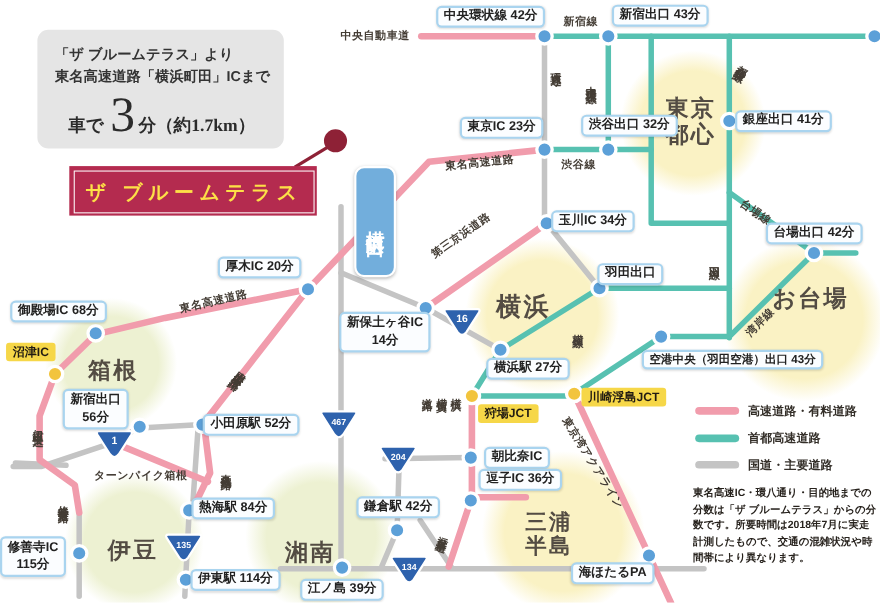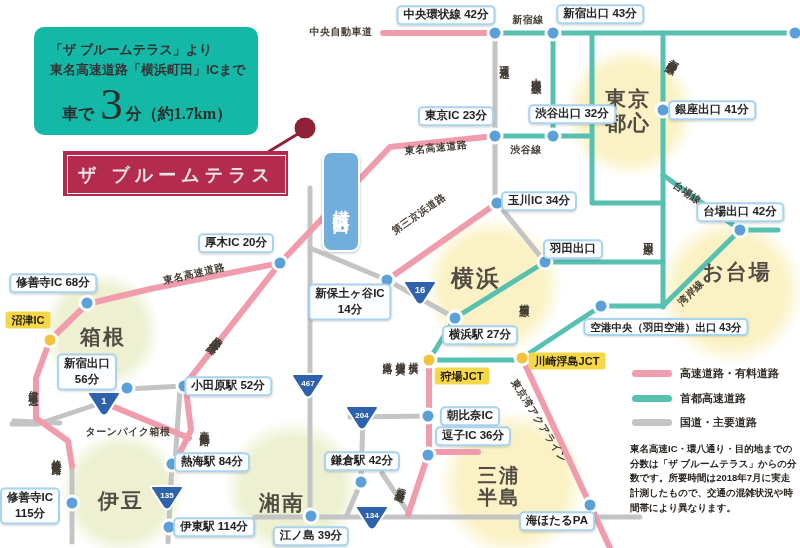--- a/index.html
+++ b/index.html
@@ -15,32 +15,32 @@
        border-radius:5px;padding:0 5px;font-size:11.5px;font-weight:700;color:#222;
        white-space:nowrap;line-height:1.35;z-index:4;box-shadow:0 1px 2px rgba(0,0,0,.12)}
   .lbl.two{text-align:center;padding:1px 5px}
   .lbl.small{font-size:10.5px}
   .jct{position:absolute;transform:translate(-50%,-50%);background:#F6D748;border-radius:3px;
        padding:1px 6px;font-size:11px;font-weight:700;color:#211B12;white-space:nowrap;z-index:4}
   .ic-badge{position:absolute;left:322px;top:151px;width:34px;height:97px;background:#72AEDC;
        border:2.5px solid #fff;border-radius:9px;box-shadow:0 1px 3px rgba(0,0,0,.25);z-index:4;
        display:flex;align-items:center;justify-content:center}
   .ic-badge .vtxt{writing-mode:vertical-rl;color:#fff;font-size:17px;font-weight:700;letter-spacing:3px}
-  .info-card{position:absolute;left:34px;top:27px;width:224px;height:108px;background:#14b8a6;
+  .info-card{position:absolute;left:34px;top:27px;width:224px;height:108px;background:#e5e5e5;
        border-radius:10px;z-index:5;padding:13px 0 0 16px;box-sizing:border-box;color:#333}
   .info-card .l{font-size:13px;font-weight:700;line-height:1.55}
   .info-card .time{display:flex;align-items:baseline;justify-content:center;margin-top:2px;
        font-family:"Liberation Serif","DejaVu Serif",serif;color:#2b2b2b;padding-right:14px}
   .info-card .car{font-size:16px;font-weight:700;margin-right:6px}
   .info-card .num{font-size:45px;line-height:1;font-weight:500}
   .info-card .unit{font-size:16px;font-weight:700;margin-left:3px}
   .brand{position:absolute;left:63px;top:151px;width:225px;height:45px;background:#B42B4F;
        padding:4px;box-sizing:border-box;z-index:5}
   .brand .inner{width:100%;height:100%;border:1.5px solid rgba(255,255,255,.95);display:flex;
-       align-items:center;justify-content:center;color:#e5e5e5;font-size:18px;font-weight:600;letter-spacing:5px}
+       align-items:center;justify-content:center;color:#fde047;font-size:18px;font-weight:600;letter-spacing:5px}
   .lrow{position:absolute;display:flex;align-items:center;z-index:4}
   .lrow .sw{width:40px;height:7px;border-radius:3.5px;margin-right:8px;flex:none}
   .lrow .lt{font-size:11px;font-weight:700;color:#332E28;white-space:nowrap}
   .note{position:absolute;left:630px;top:442px;width:168px;font-size:9.5px;font-weight:600;
        line-height:1.55;color:#27221D;z-index:4;text-align:left}
 </style>
 </head>
 <body>
 
 <div class="stage">
@@ -223,21 +223,21 @@
   <div class="lbl" style="left:539px;top:201px">玉川IC 34分</div>
   <div class="lbl" style="left:740px;top:212px">台場出口 42分</div>
   <div class="lbl" style="left:573px;top:249px">羽田出口</div>
   <div class="lbl small" style="left:666px;top:327px">空港中央（羽田空港）出口 43分</div>
   <div class="lbl" style="left:480px;top:335px">横浜駅 27分</div>
   <div class="lbl two" style="left:350px;top:302px">
       <div>新保土ヶ谷IC</div>
       <div>14分</div>
     </div>
   <div class="lbl" style="left:236px;top:243px">厚木IC 20分</div>
-  <div class="lbl" style="left:53px;top:283px">修善寺IC 68分</div>
+  <div class="lbl" style="left:53px;top:283px">御殿場IC 68分</div>
   <div class="lbl two" style="left:87px;top:372px">
       <div>新宿出口</div>
       <div>56分</div>
     </div>
   <div class="lbl" style="left:228px;top:386px">小田原駅 52分</div>
   <div class="lbl" style="left:212px;top:462px">熱海駅 84分</div>
   <div class="lbl two" style="left:30px;top:506px">
       <div>修善寺IC</div>
       <div>115分</div>
     </div>

